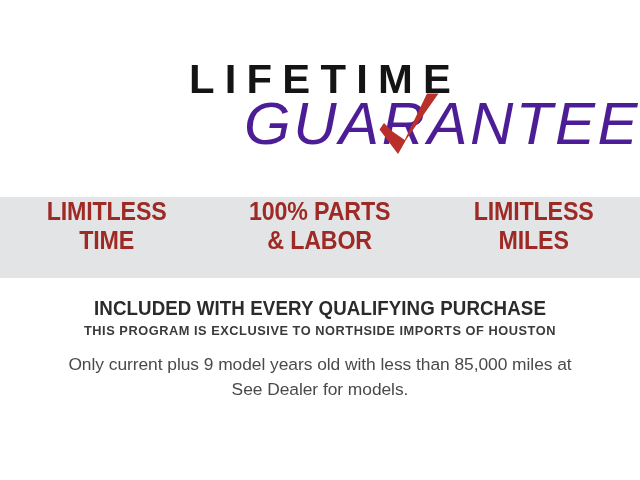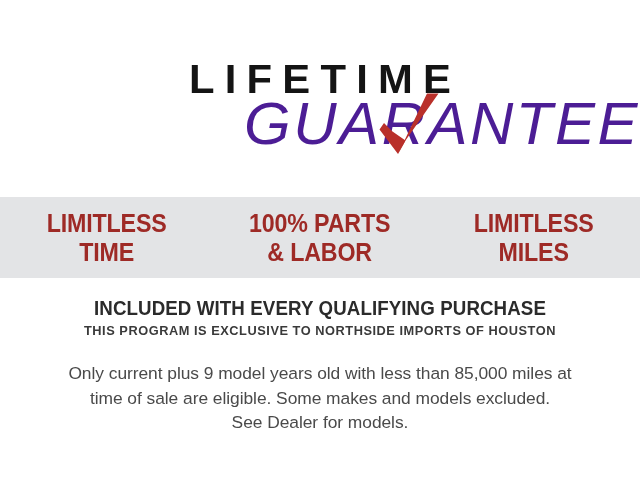--- a/index.html
+++ b/index.html
@@ -44,21 +44,20 @@
   .check-mark{
     position:absolute;left:379px;top:49px;width:60px;height:62px;
     pointer-events:none;
   }
 
   
   .band{
     position:absolute;left:0;top:197px;width:640px;height:81px;
     background:#e3e4e6;
     display:flex;
-    align-items:center;
   }
   .band-col{
     flex:1 1 0;
     text-align:center;
     color:#9e2a26;
     font-family:"Liberation Sans",sans-serif;
     font-weight:700;
     font-size:25px;
     line-height:29px;
     letter-spacing:-0.2px;
@@ -90,21 +89,20 @@
 
   
   .fine{
     position:absolute;left:20px;top:352px;width:600px;
     text-align:center;
     font-weight:400;
     font-size:17.4px;
     line-height:24.5px;
     letter-spacing:-0.05px;
     color:#4a4a4a;
-    margin-top:9px;
   }
   .fine span{display:block;}
 </style>
 </head>
 <body>
 
 <div class="ad">
 
   <div class="logo-block">
     <div class="logo-line1">LIFETIME</div>
@@ -128,17 +126,16 @@
       <span>LIMITLESS</span>
       <span class="l2">MILES</span>
     </div>
   </div>
 
   <div class="head-main">INCLUDED WITH EVERY QUALIFYING PURCHASE</div>
   <div class="head-sub">THIS PROGRAM IS EXCLUSIVE TO NORTHSIDE IMPORTS OF HOUSTON</div>
 
   <div class="fine">
     <span>Only current plus 9 model years old with less than 85,000 miles at</span>
-    <span>time of sale are eligible. Some makes and models excluded.</span>
     <span>See Dealer for models.</span>
   </div>
 
 </div>
 
 </body></html>

